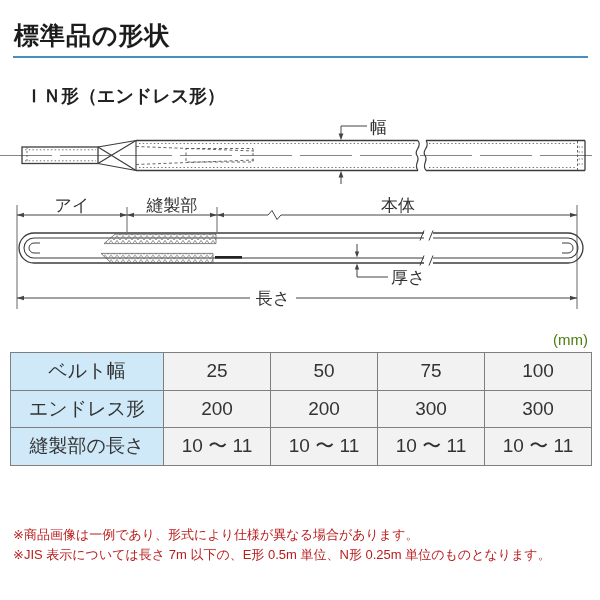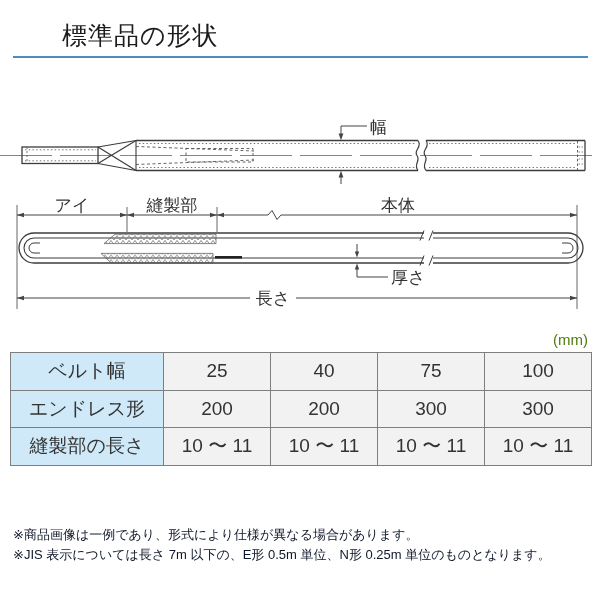--- a/index.html
+++ b/index.html
@@ -1,39 +1,40 @@
 <!DOCTYPE html>
 <html><head>
 <meta charset="utf-8">
 <style>
   html,body{margin:0;padding:0;background:#ffffff;}
   #page{position:relative;width:600px;height:600px;background:#ffffff;overflow:hidden;
         font-family:"Liberation Sans","DejaVu Sans",sans-serif;color:#333;}
-  .page-title{position:absolute;left:14px;top:19px;font-size:25px;font-weight:normal;
-              color:#1c1c1c;letter-spacing:1px;margin-left:48px;}
+  .page-title{position:absolute;left:14px;top:19px;font-size:25px;font-weight:bold;
+              color:#1c1c1c;letter-spacing:1px;}
   .title-rule{position:absolute;left:13px;top:56px;width:575px;height:2px;background:#4a8ebf;}
   .subtitle{position:absolute;left:25px;top:84px;font-size:18px;font-weight:bold;color:#222;}
   .diagram-svg{position:absolute;left:0;top:0;}
   .unit-label{position:absolute;top:331px;right:12px;font-size:15px;color:#4d7c0f;}
   table.spec{position:absolute;left:10px;top:352px;width:578px;border-collapse:collapse;
              table-layout:fixed;}
   table.spec td{border:1px solid #7f7f7f;height:36.5px;text-align:center;font-size:19px;
                 color:#333;padding:0;}
   td.rowhead{width:152px;background:#cfe9f8;}
   td.val{width:106px;background:#f2f2f2;margin-left:10px;}
-  .notes{position:absolute;left:13px;top:525px;font-size:13px;color:#0f172a;line-height:19.5px;}
+  .notes{position:absolute;left:13px;top:525px;font-size:13px;color:#b91c1c;line-height:19.5px;}
   svg text{font-family:"Liberation Sans","DejaVu Sans",sans-serif;font-size:17px;fill:#333;}
 </style>
 </head>
 <body>
 
 <div id="page">
 
   <div class="page-title">標準品の形状</div>
   <div class="title-rule"></div>
+  <div class="subtitle">ＩＮ形（エンドレス形）</div>
 
   <svg class="diagram-svg" width="600" height="600" viewBox="0 0 600 600">
     <defs>
       <pattern id="hatch" width="6" height="4.8" patternUnits="userSpaceOnUse">
         <path d="M0,4.8 L3,0.4 L6,4.8" fill="none" stroke="#777" stroke-width="0.8"></path>
       </pattern>
     </defs>
 
     <g>
 
@@ -150,21 +151,21 @@
     </g>
   </svg>
 
   <div class="unit-label">(mm)</div>
 
   <table class="spec">
     <tbody>
       <tr>
         <td class="rowhead">ベルト幅</td>
         <td class="val">25</td>
-        <td class="val">40</td>
+        <td class="val">50</td>
         <td class="val">75</td>
         <td class="val">100</td>
       </tr>
       <tr>
         <td class="rowhead">エンドレス形</td>
         <td class="val">200</td>
         <td class="val">200</td>
         <td class="val">300</td>
         <td class="val">300</td>
       </tr>

